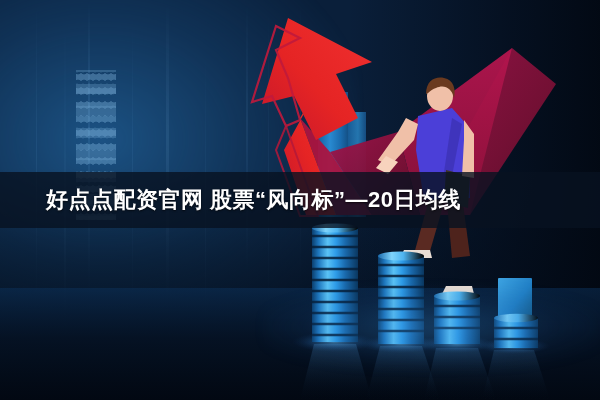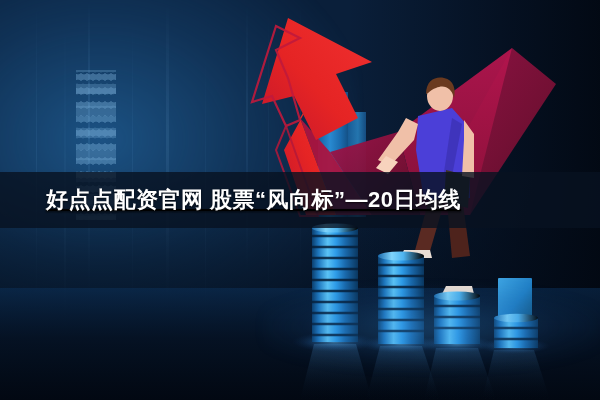--- a/index.html
+++ b/index.html
@@ -95,21 +95,21 @@
     left:348px; top:112px; width:18px; height:105px;
     background:linear-gradient(to right, #1d74bb 0%, #2f9ae0 55%, #1a5f9e 100%);
     opacity:0.70;
   }
 
   
   .title-band {
     position:absolute; left:0; right:0;
     top:172px; height:56px;
     background:rgba(8,18,32,0.80);
-    display:flex; align-items:center;text-decoration:underline;
+    display:flex; align-items:center;
   }
   .title-text {
     margin-left:46px;
     color:#ffffff;
     font-size:22px;
     font-weight:bold;
     letter-spacing:0.5px;
     white-space:nowrap;
     text-shadow:0 1px 2px rgba(0,0,0,0.65);
   }

